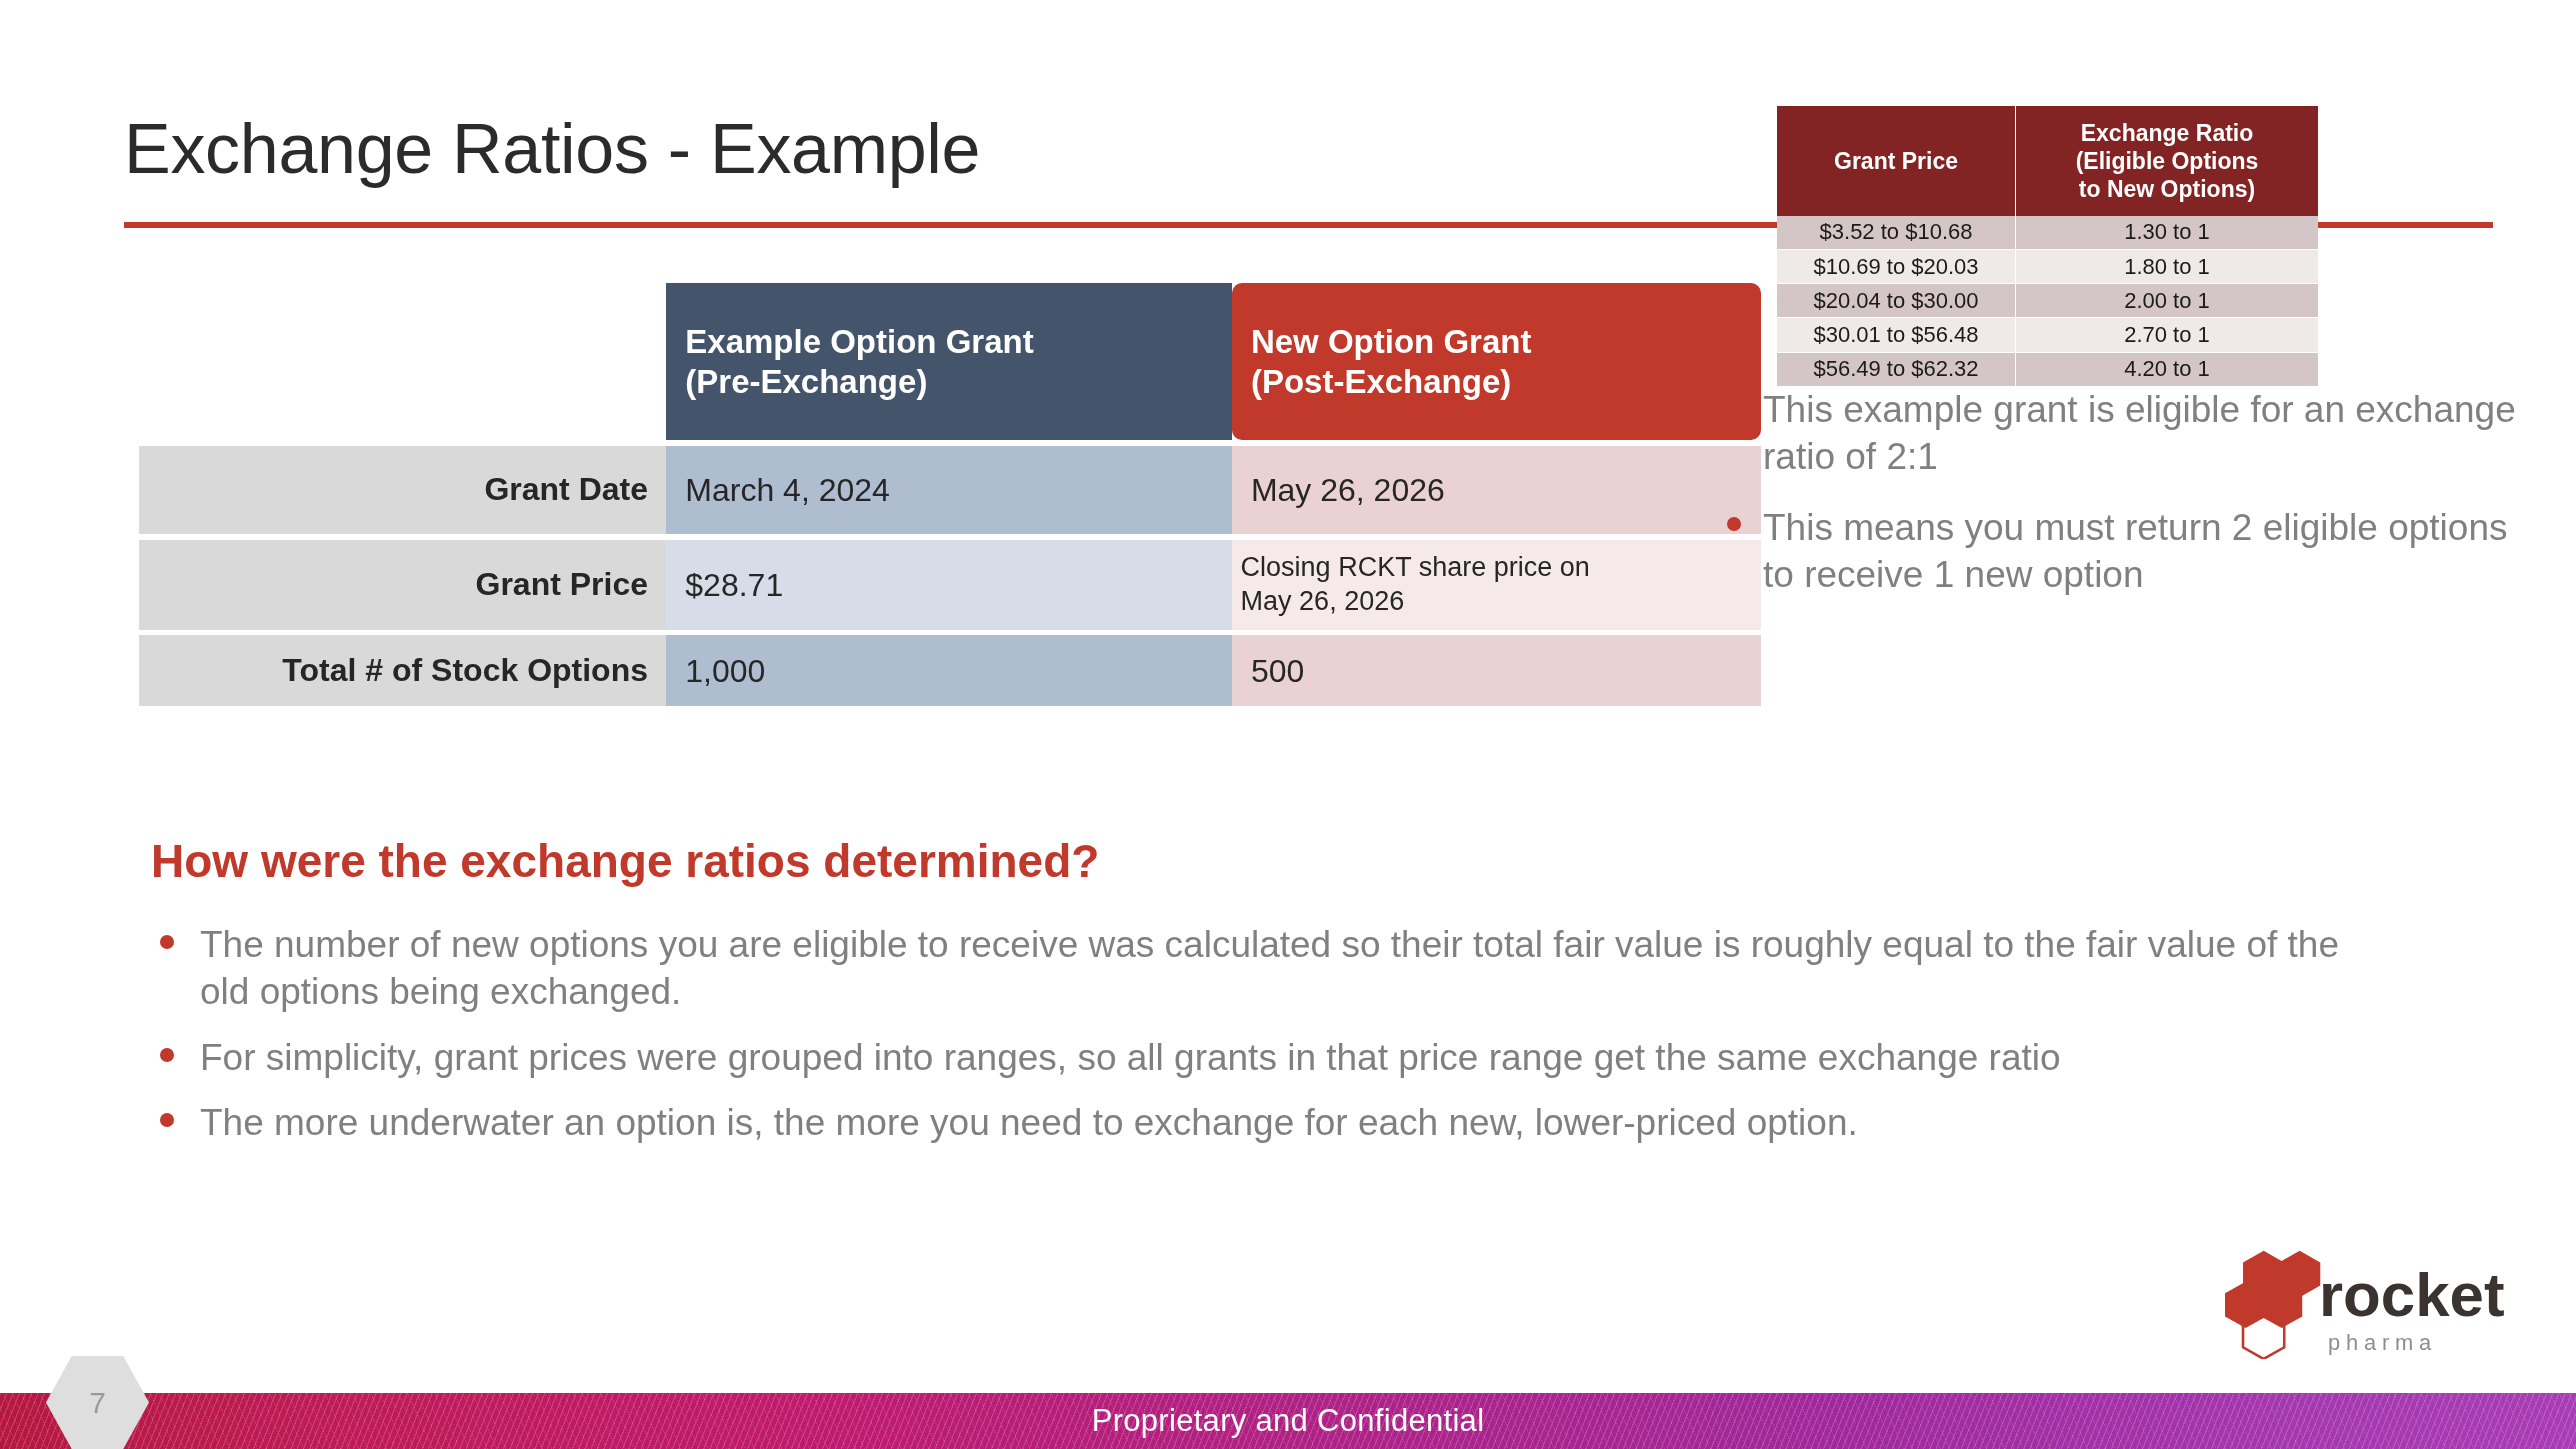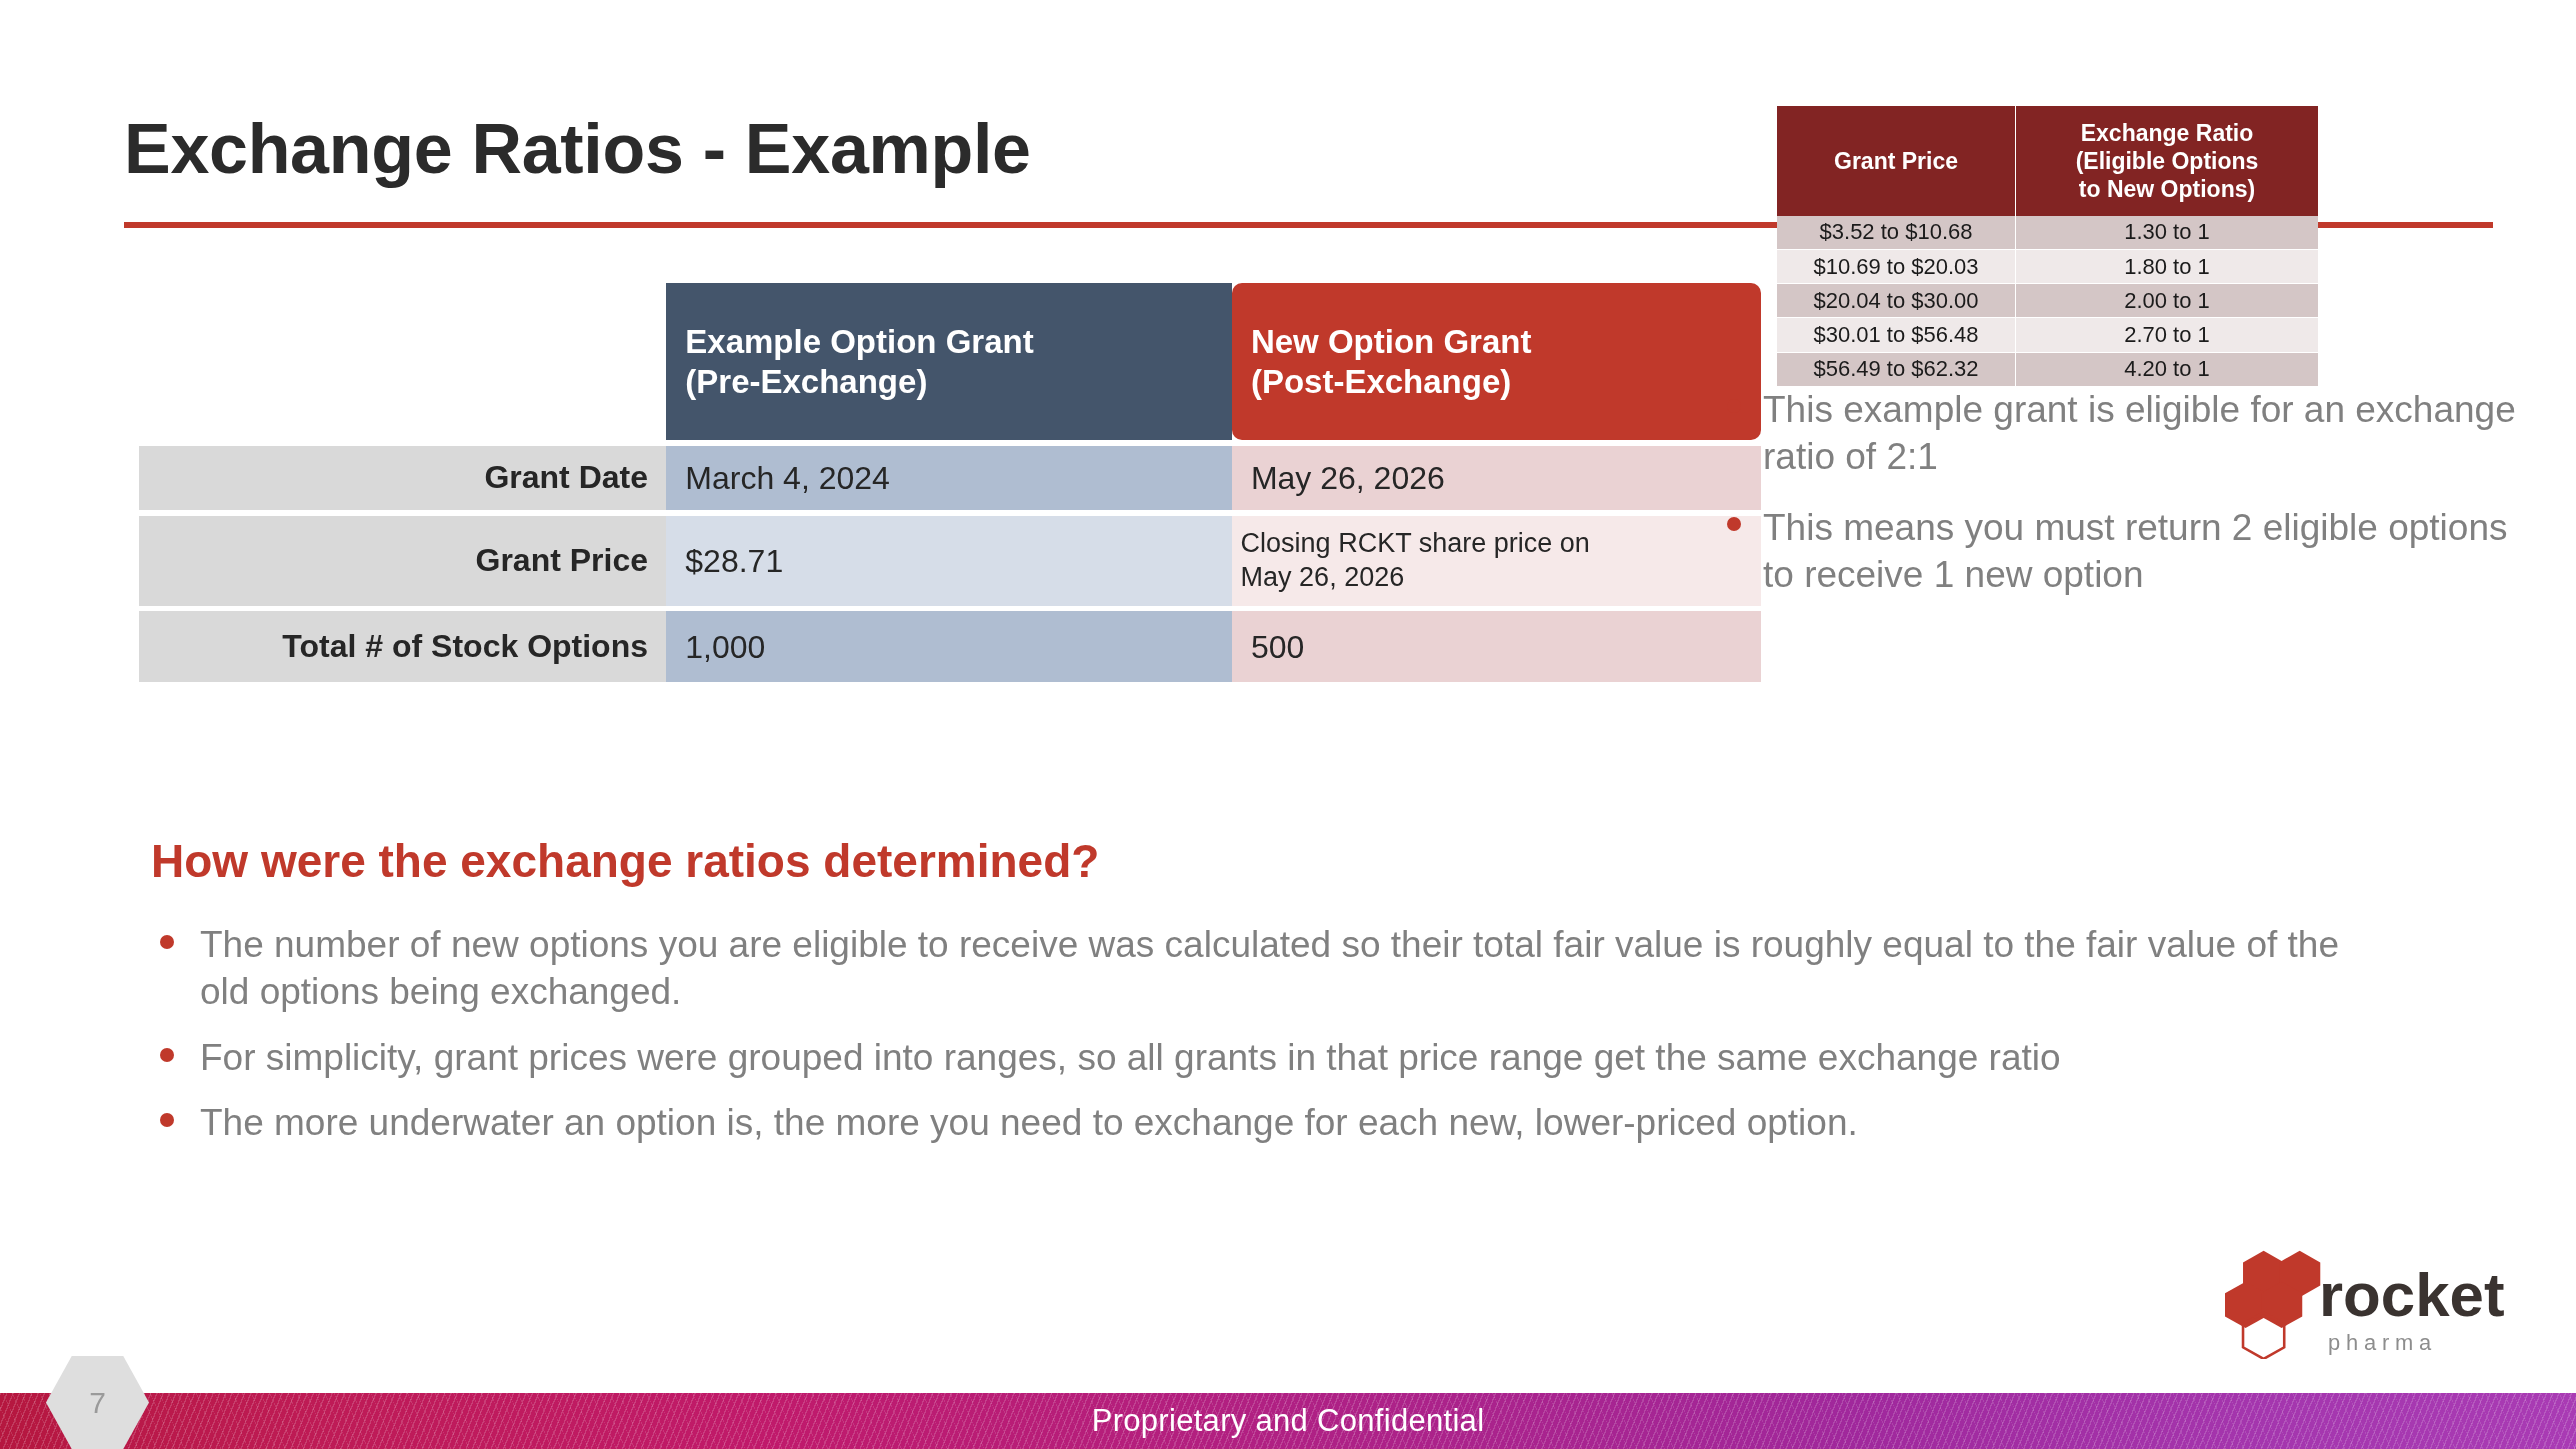--- a/index.html
+++ b/index.html
@@ -9,21 +9,21 @@
     background:#ffffff;
     font-family:"Liberation Sans", sans-serif;
     overflow:hidden;
     position:relative;
   }
   .slide{position:absolute;left:0;top:0;width:2576px;height:1449px;background:#fff;overflow:hidden;}
 
   
   .title{
     position:absolute;left:124px;top:113px;width:1546px;
-    font-size:70px;line-height:1.05;color:#2b2b2b;font-weight:700;
+    font-size:70px;line-height:1.05;color:#2b2b2b;font-weight:400;
     letter-spacing:-0.3px;white-space:nowrap;
   }
   .title-rule{
     position:absolute;left:124px;top:222px;width:2369px;height:5.8px;background:#C0392B;
   }
 
   
   .ratio-table{
     position:absolute;left:1777px;top:106px;width:541px;
     border-collapse:separate;border-spacing:0;
@@ -64,21 +64,21 @@
   .mt-label{
     background:#D9D9D9;color:#262626;font-weight:bold;font-size:32px;
     text-align:right;padding:0 18px 0 13px;
   }
   .mt-v-blue-a{background:#AFBDD1;}
   .mt-v-blue-b{background:#D6DDE8;}
   .mt-v-red-a{background:#EAD2D3;}
   .mt-v-red-b{background:#F6E9E9;}
   .mt-val{color:#262626;font-size:32px;padding:0 0 0 19.3px;text-align:left;line-height:1.25;}
   .mt-val.small{font-size:27px;padding-left:9px;}
-  .r1 td{height:64px;}
+  .r1 td{height:88px;}
   .r2 td{height:90px;}
   .r3 td{height:71px;}
   .gaprow td{height:5.8px;background:#ffffff;padding:0;}
 
   
   .right-bullets{
     position:absolute;left:1713px;top:386px;width:831px;
   }
   .rb-item{
     position:relative;padding-left:50px;margin-bottom:23px;

